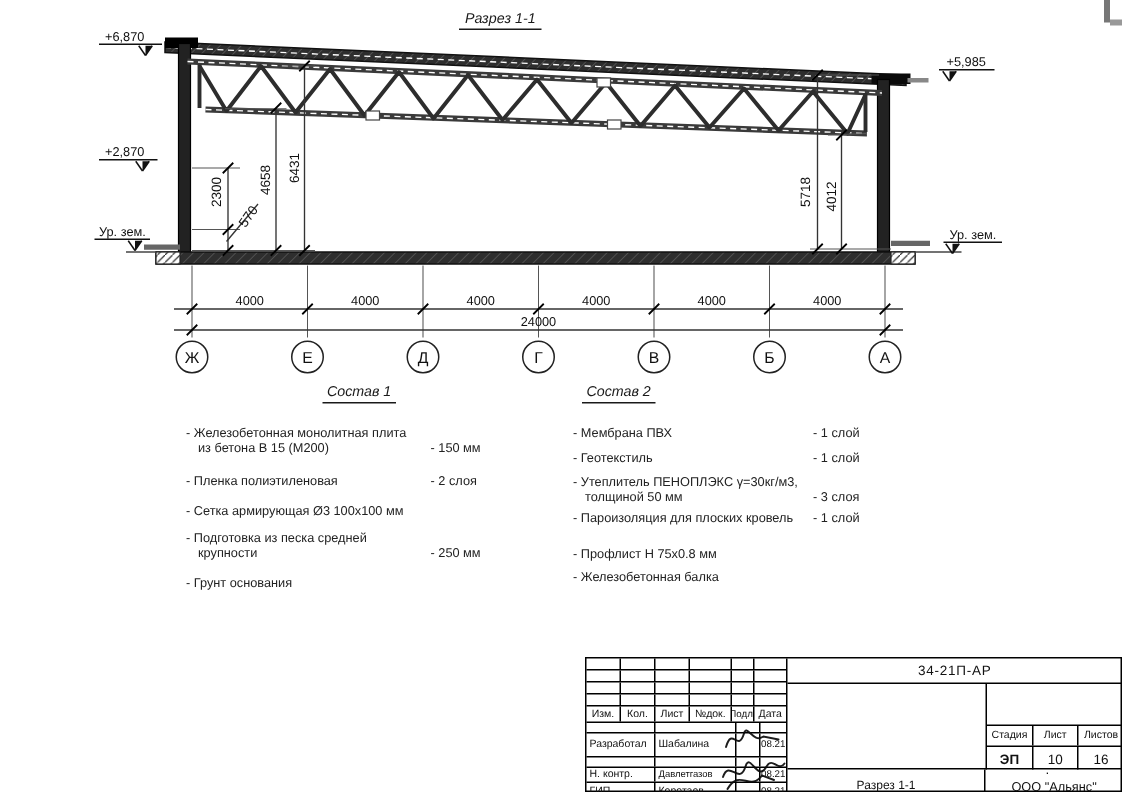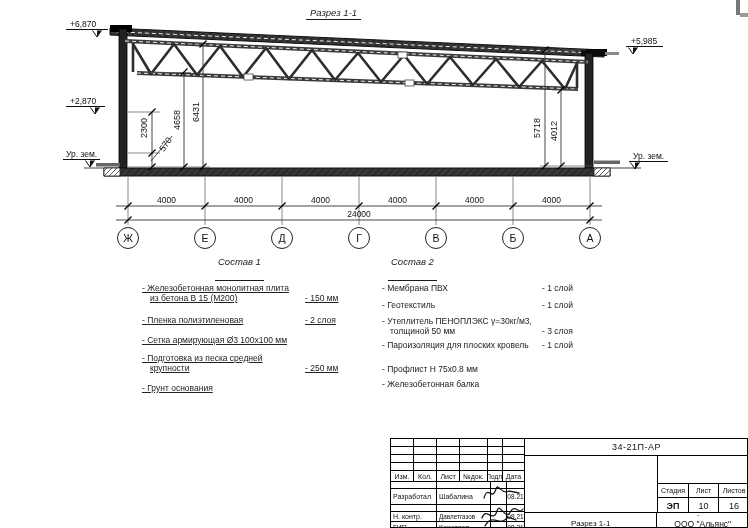--- a/index.html
+++ b/index.html
@@ -1,21 +1,21 @@
 <!DOCTYPE html>
 <html><head>
 <meta charset="utf-8">
 <style>
   html,body{margin:0;padding:0;background:#fff;}
   .sheet{position:relative;width:748px;height:528px;background:#fff;overflow:hidden;
          font-family:"Liberation Sans",sans-serif;color:#1a1a1a;}
   .abs{position:absolute;}
   
   .dwg-title{font-style:italic;font-size:9.5px;border-bottom:1px solid #1a1a1a;padding:0 4px 1px 4px;}
-  .sostav-h{font-style:italic;font-size:9.5px;border-bottom:1px solid #1a1a1a;padding:0 3px 13px 3px;display:inline-block;}
+  .sostav-h{font-style:italic;font-size:9.5px;border-bottom:1px solid #1a1a1a;padding:0 3px 1px 3px;display:inline-block;}
   
   .items{font-size:8.5px;line-height:10px;color:#222;}
   .item{display:flex;align-items:flex-end;}
   .item-lines{flex:none;}
   .l2{padding-left:8px;}
   .item-value{flex:none;}
   .s1 .item-lines{width:163px;} .s1 .item-value{width:62px;}
   .s2 .item-lines{width:160px;} .s2 .item-value{width:38px;}
   
   .tb{position:absolute;left:390px;top:438px;width:358px;height:90px;border:1px solid #000;
@@ -236,21 +236,21 @@
   <div class="abs" style="left:306px;top:2px;">
     <span class="dwg-title">Разрез 1-1</span>
   </div>
 
   <div class="corner-v"></div>
   <div class="corner-h"></div>
 
   <div class="abs" style="left:215px;top:251px;">
     <span class="sostav-h">Состав 1</span>
   </div>
-  <div class="abs items s1" style="left:142px;top:277px;width:230px;text-decoration:underline;">
+  <div class="abs items s1" style="left:124px;top:277px;width:230px;">
     <div class="item" style="margin-top:6px;">
       <div class="item-lines">
         <div>- Железобетонная  монолитная плита</div>
         <div class="l2">из бетона В 15 (М200)</div>
       </div>
       <div class="item-value">- 150 мм</div>
     </div>
     <div class="item" style="margin-top:12px;">
       <div class="item-lines">
           <div>- Пленка полиэтиленовая</div>

